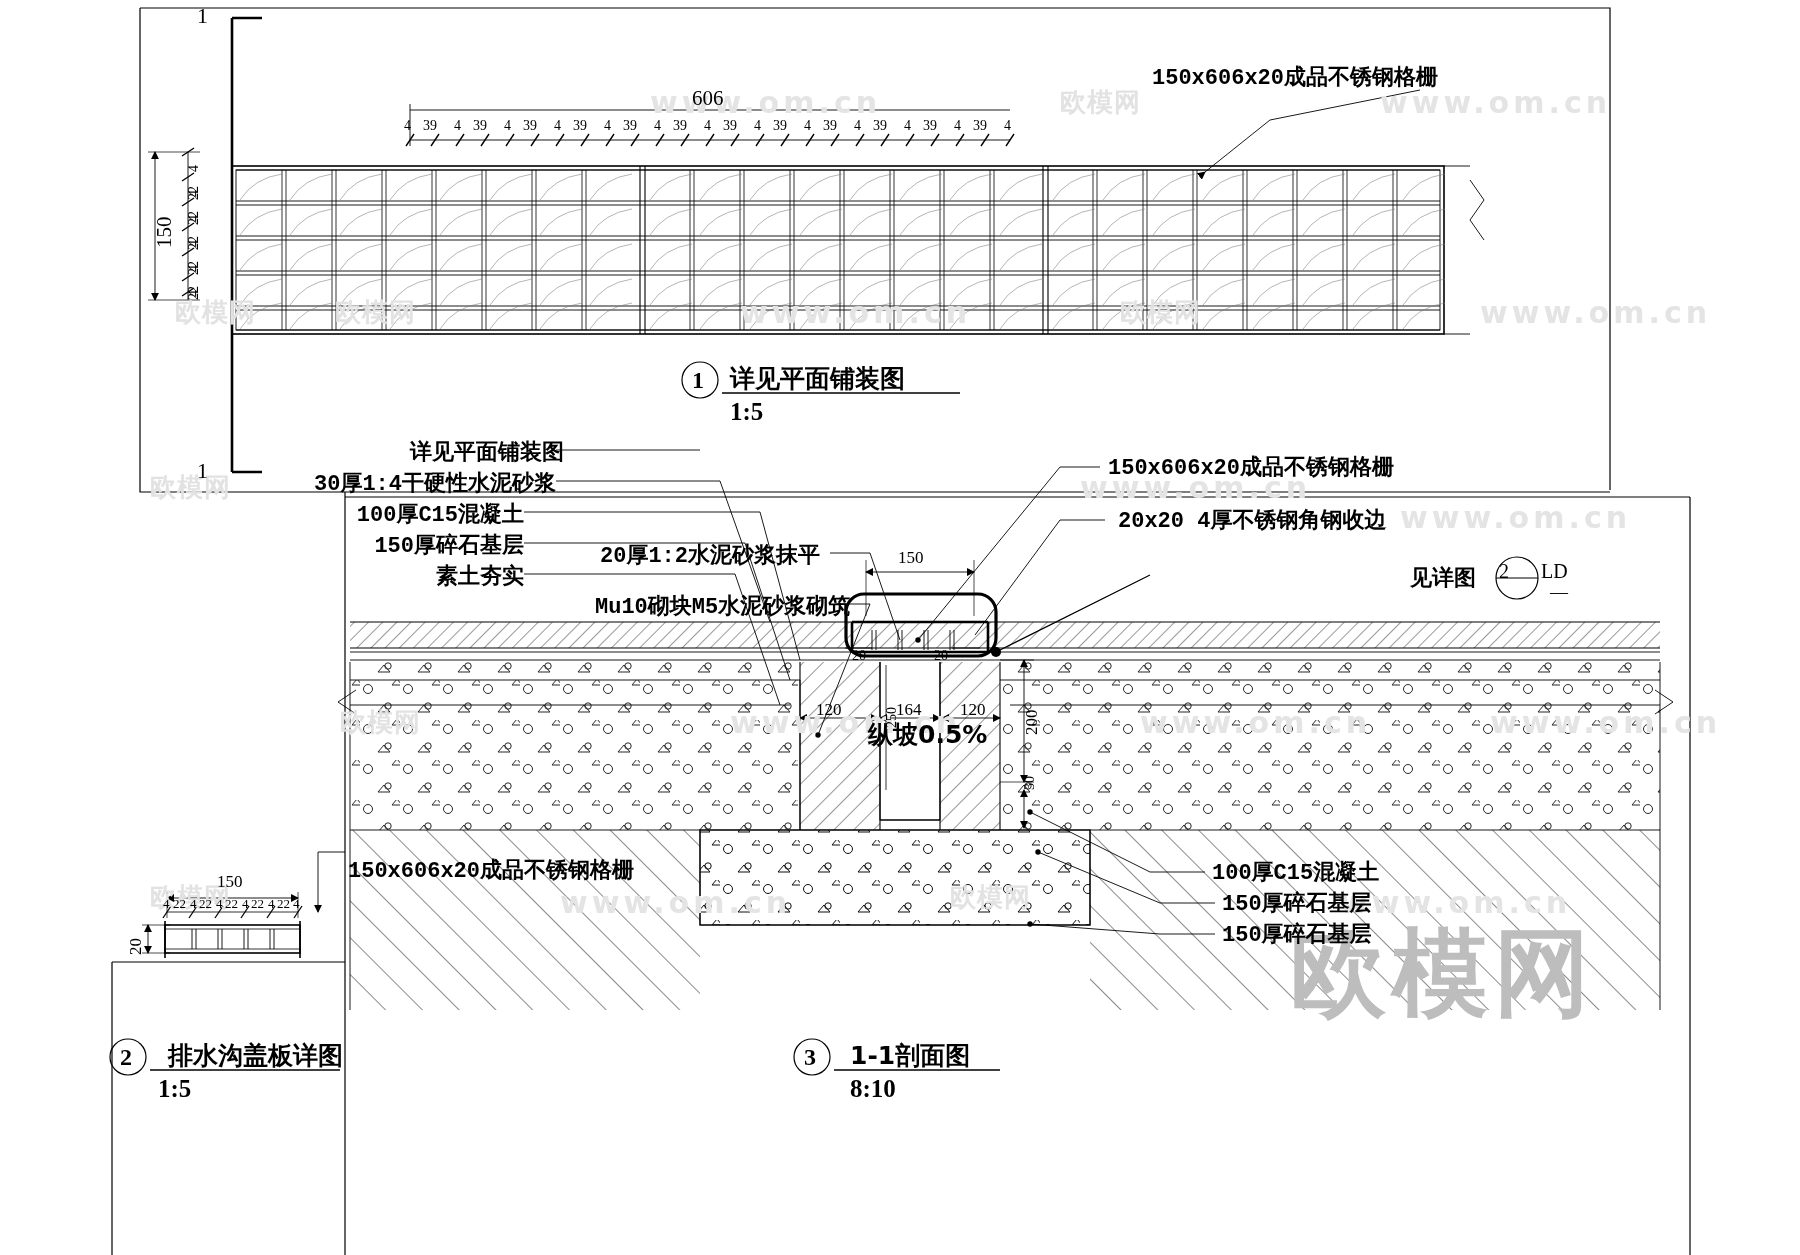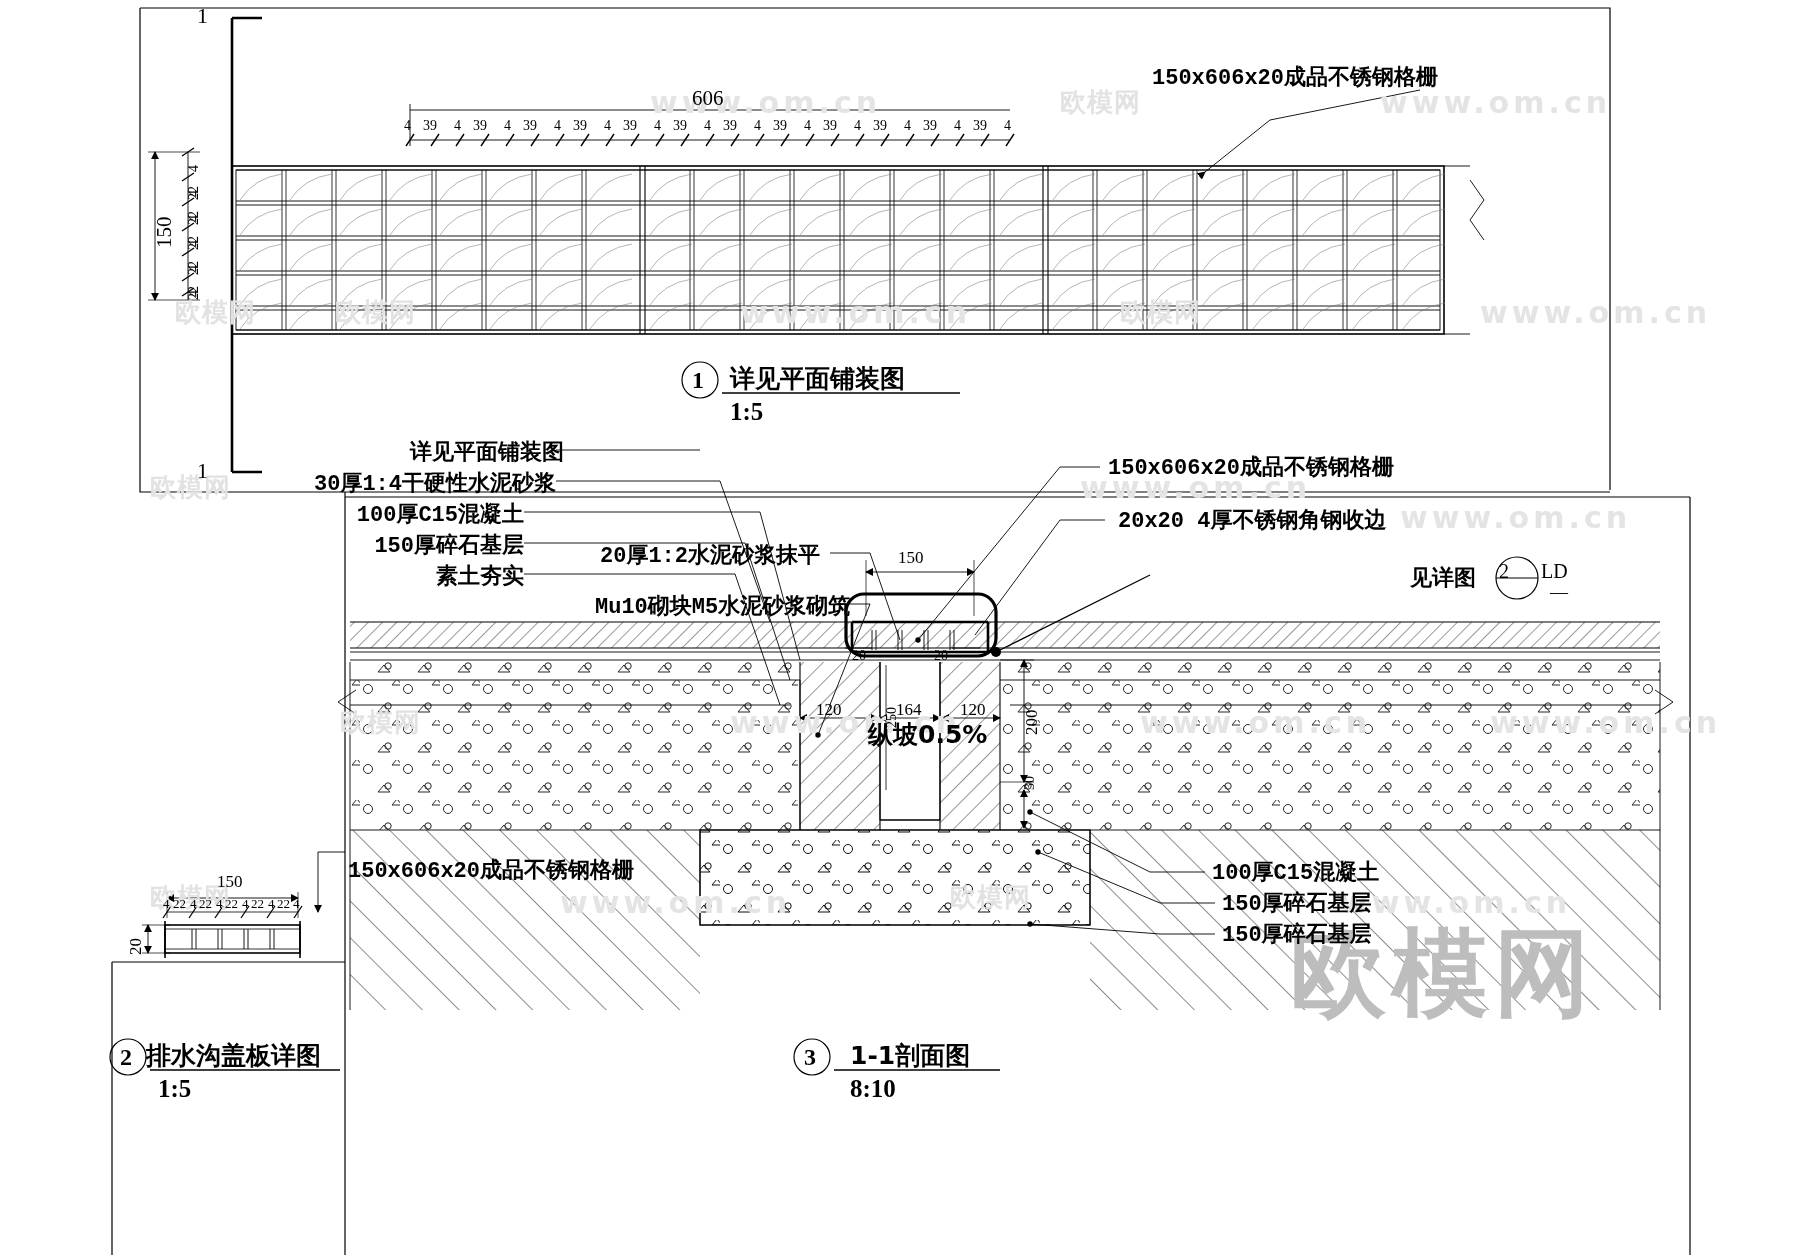--- a/index.html
+++ b/index.html
@@ -548,20 +548,20 @@
   <div class="t num" style="left:199px;top:896px;font-size:13px;">22</div>
   <div class="t num" style="left:216px;top:896px;font-size:13px;">4</div>
   <div class="t num" style="left:225px;top:896px;font-size:13px;">22</div>
   <div class="t num" style="left:242px;top:896px;font-size:13px;">4</div>
   <div class="t num" style="left:251px;top:896px;font-size:13px;">22</div>
   <div class="t num" style="left:268px;top:896px;font-size:13px;">4</div>
   <div class="t num" style="left:277px;top:896px;font-size:13px;">22</div>
   <div class="t num" style="left:293px;top:896px;font-size:13px;">4</div>
 
   <div class="t num" style="left:120px;top:1044px;font-size:24px;font-weight:700;">2</div>
-  <div class="t cn title" style="left:146px;top:1039px;font-family:Liberation Serif, serif;">排水沟盖板详图</div>
+  <div class="t cn title" style="left:168px;top:1039px;font-family:Liberation Serif, serif;">排水沟盖板详图</div>
   <div class="t num scale" style="left:158px;top:1075px;">1:5</div>
 
   <div class="t num" style="left:804px;top:1044px;font-size:24px;font-weight:700;">3</div>
   <div class="t cn title" style="left:850px;top:1039px;">1-1剖面图</div>
   <div class="t num scale" style="left:850px;top:1075px;">8:10</div>
 
 </div>
 
 </body></html>

